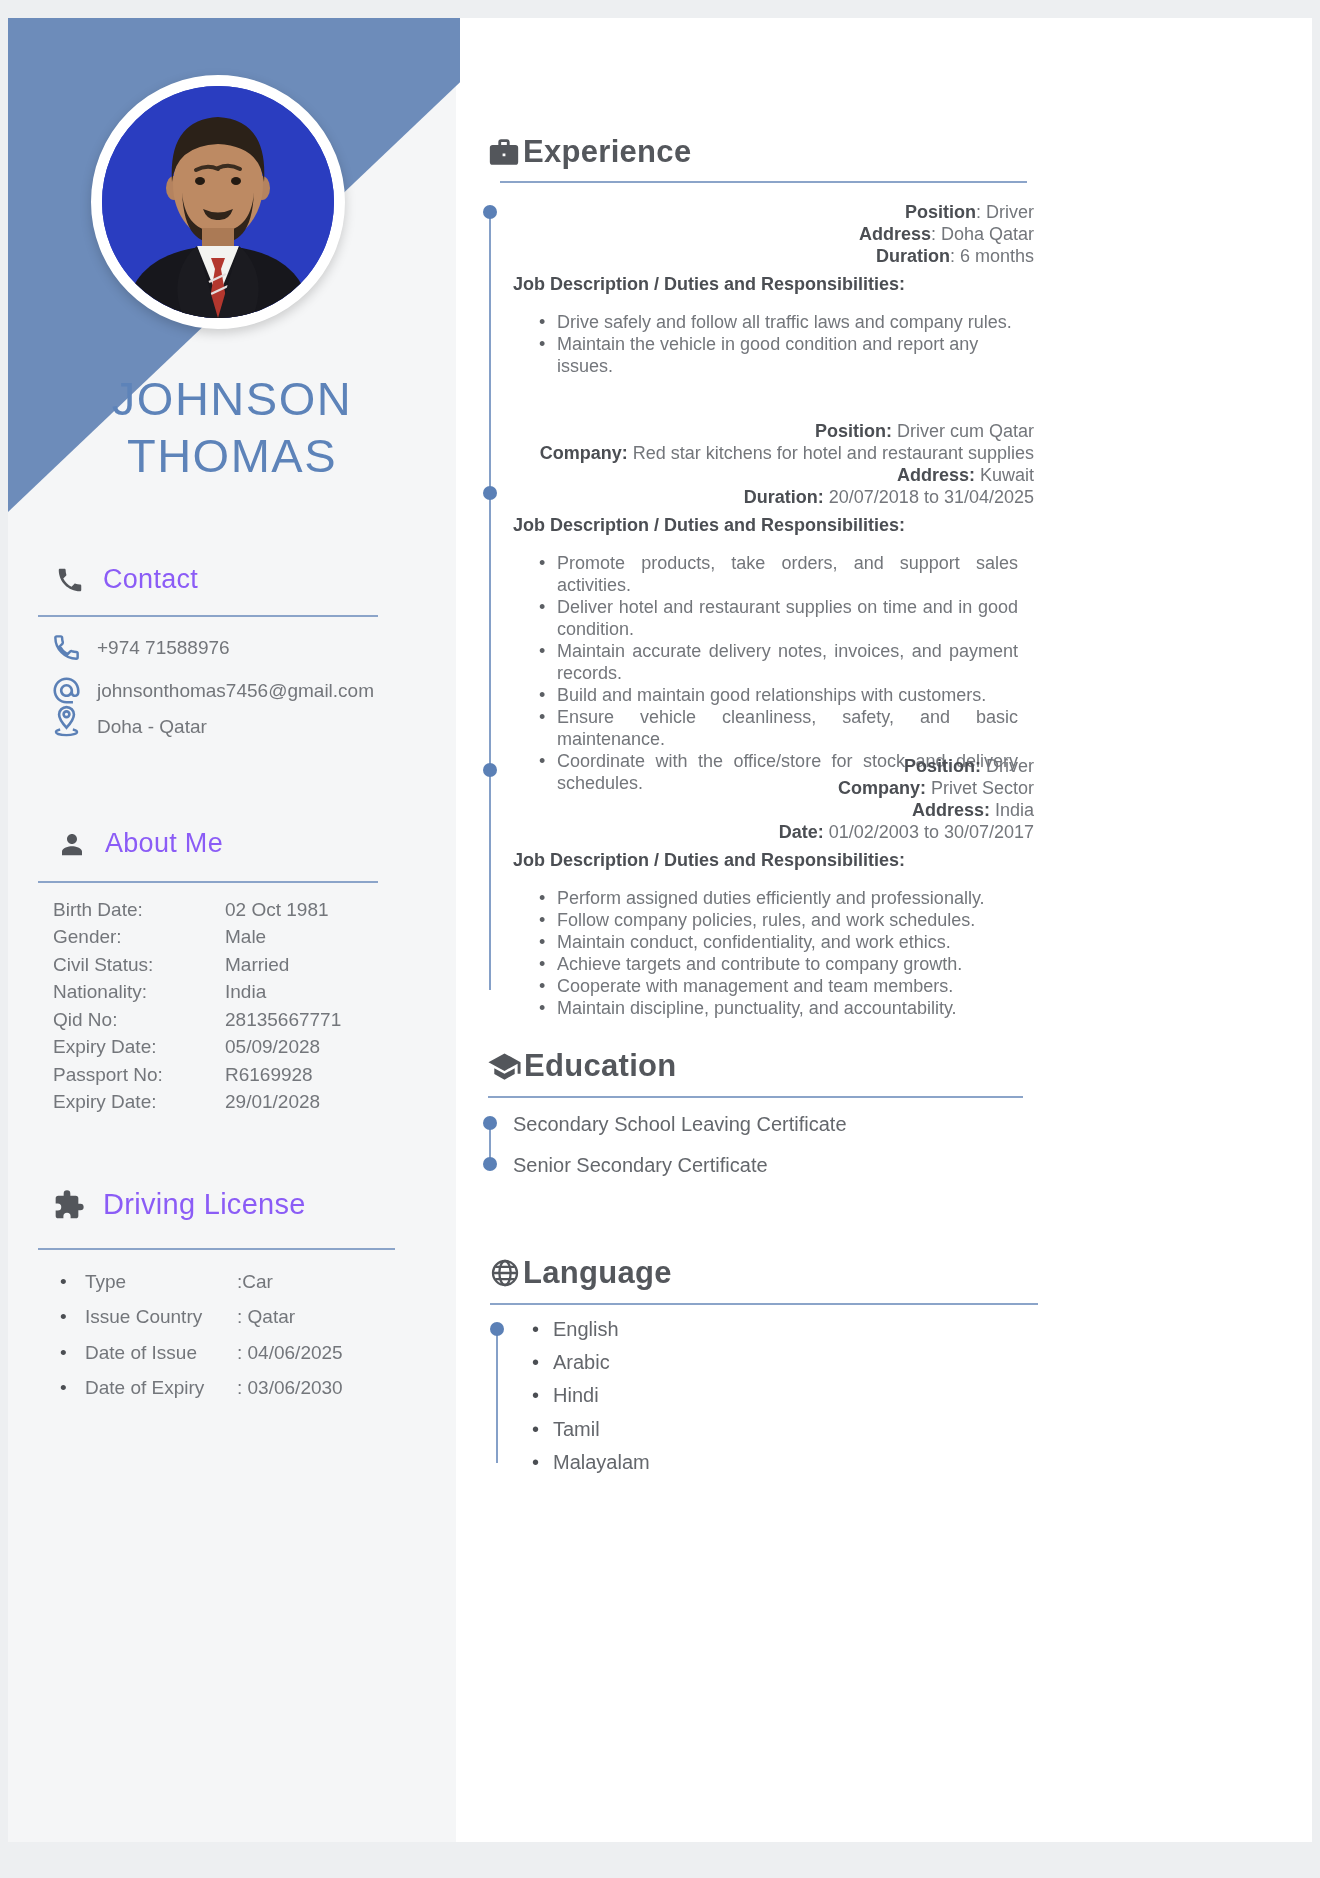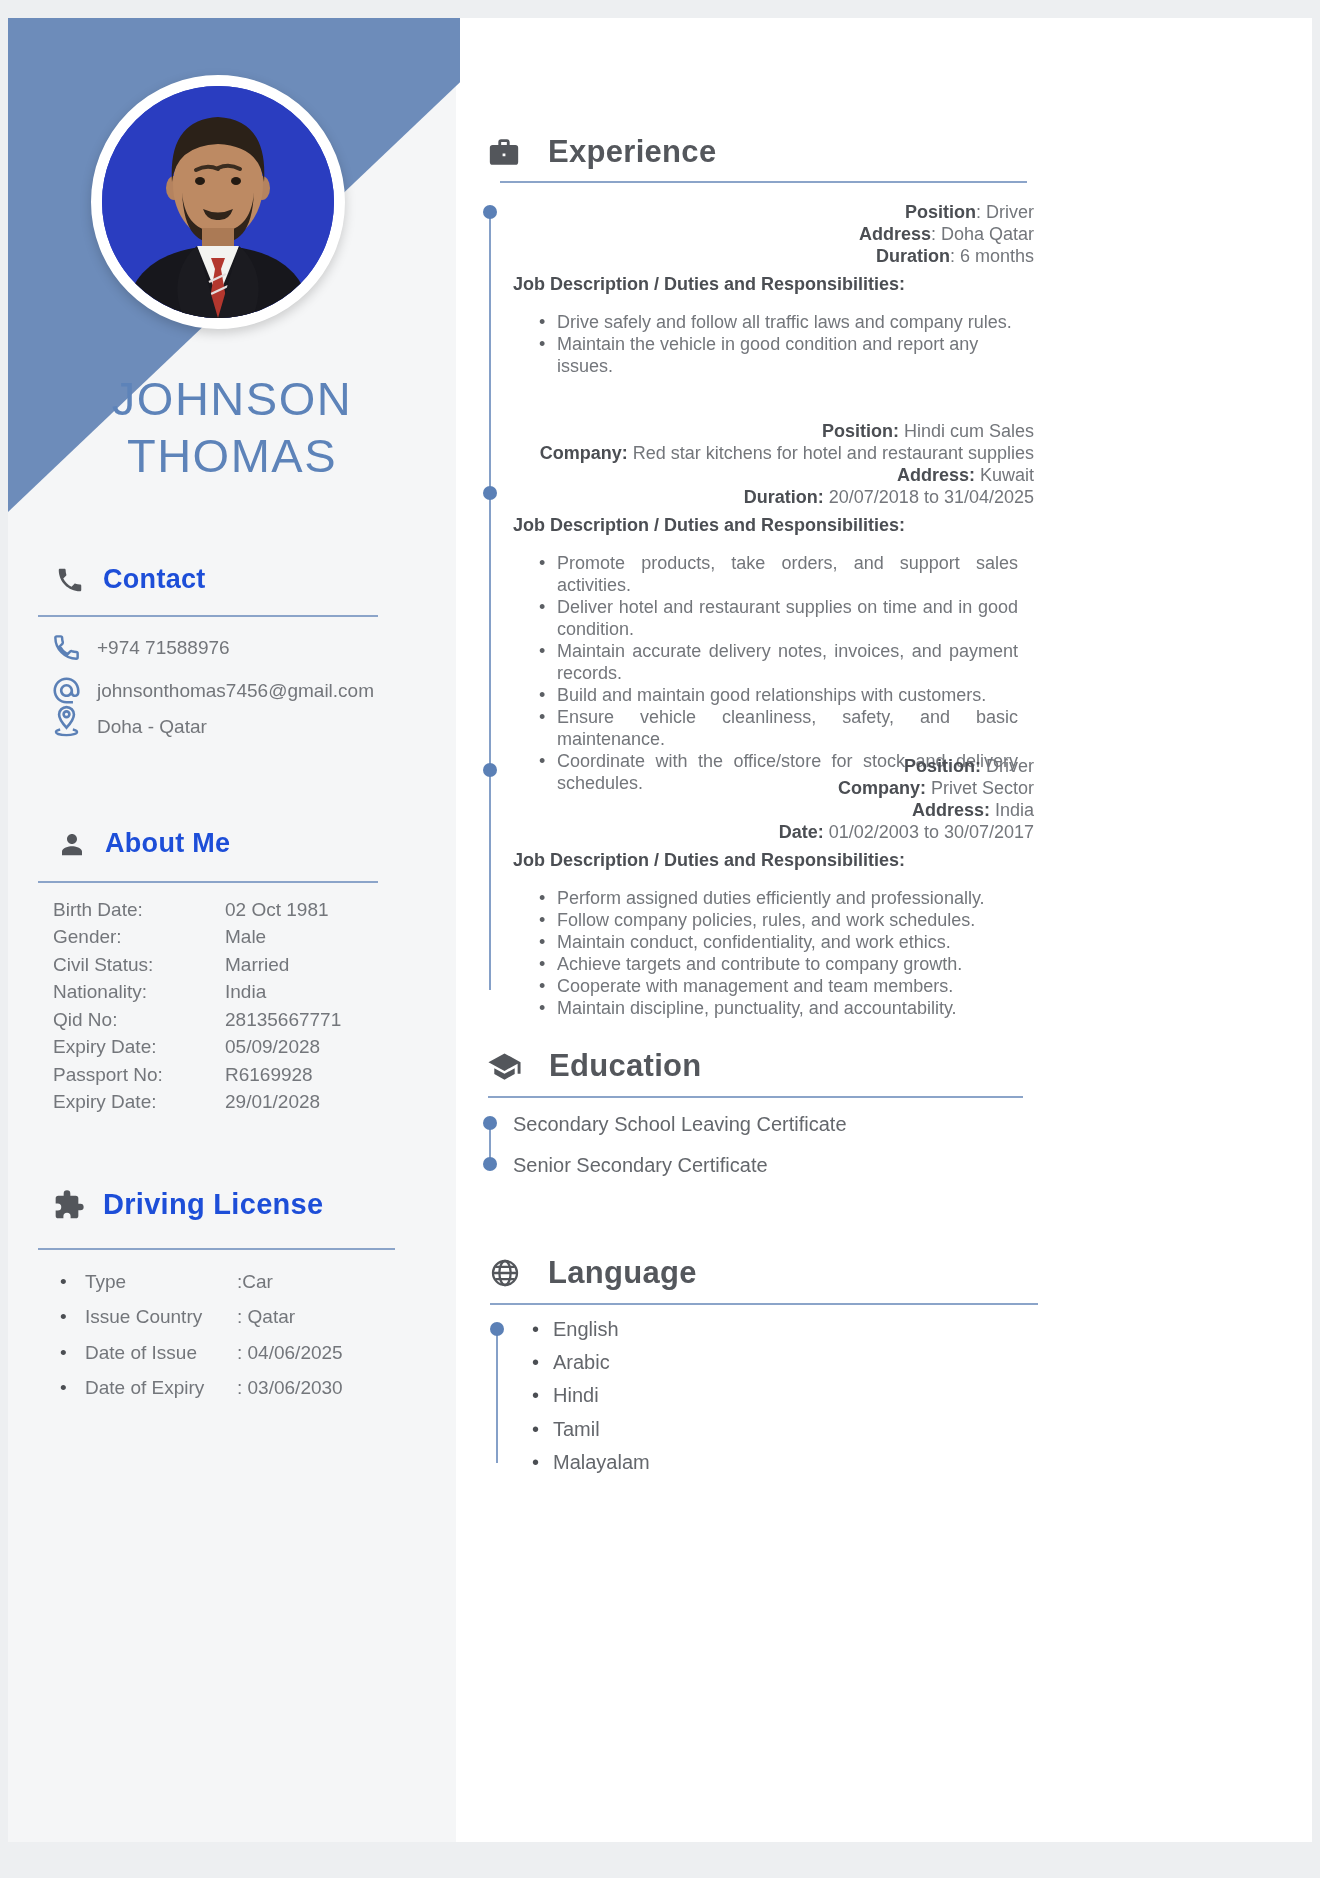--- a/index.html
+++ b/index.html
@@ -9,21 +9,21 @@
   .sidebar-bg{position:absolute;left:0;top:0;width:448px;height:100%;background:#f5f6f7;}
   .blue-shape{position:absolute;left:0;top:0;width:452px;height:494px;background:#6d8cba;
               clip-path:polygon(0 0,100% 0,100% 13%,0 100%);}
   .photo-wrap{position:absolute;left:83px;top:57px;width:232px;height:232px;border-radius:50%;
               border:11px solid #ffffff;overflow:hidden;box-shadow:0 4px 12px rgba(0,0,0,.18);background:#2a3dc0;}
   .photo-wrap svg{display:block;width:100%;height:100%;}
   .name{position:absolute;left:0;top:352px;width:448px;text-align:center;font-size:47px;line-height:57px;
         font-weight:500;letter-spacing:1.5px;color:#5d83b9;}
 
   .side-head{position:absolute;display:flex;align-items:center;gap:18px;}
-  .side-head .t{font-size:27px;font-weight:700;letter-spacing:.3px;color:#1d4ed8;text-align:center;}
+  .side-head .t{font-size:27px;font-weight:400;letter-spacing:.3px;color:#8b5cf6;text-align:center;}
   #contact-head{left:47px;top:546px;}
   #about-head{left:49px;top:810px;}
   #driving-head{left:45px;top:1170px;}
   #driving-head .t{font-size:29px;}
 
   .rule{position:absolute;height:2px;background:#8ba4c9;}
   #contact-rule{left:30px;top:597px;width:340px;}
   #about-rule{left:30px;top:863px;width:340px;}
   #driving-rule{left:30px;top:1230px;width:357px;}
   #exp-rule{left:492px;top:163px;width:527px;}
@@ -36,21 +36,21 @@
 
   .about-rows{position:absolute;left:45px;top:878px;width:370px;font-size:19px;color:#73767b;}
   .about-rows .r{display:flex;height:27.5px;align-items:center;}
   .about-rows .l{width:172px;}
 
   .drv-rows{position:absolute;left:52px;top:1246px;width:380px;font-size:19px;color:#73767b;}
   .drv-rows .r{display:flex;height:35.5px;align-items:center;}
   .drv-rows .m{width:25px;color:#4b4e53;}
   .drv-rows .l{width:152px;}
 
-  .main-head{position:absolute;display:flex;align-items:center;gap:27px;justify-content:space-between;}
+  .main-head{position:absolute;display:flex;align-items:center;gap:2px;justify-content:space-between;}
   .main-head .t{font-size:31px;font-weight:700;letter-spacing:.3px;color:#54575c;}
   #exp-head{left:479px;top:116px;}
   #edu-head{left:479px;top:1030px;}
   #lang-head{left:481px;top:1237px;}
 
   .tl-line{position:absolute;width:2px;background:#85a0c8;}
   #exp-line{left:481px;top:194px;height:778px;}
   #edu-line{left:481px;top:1105px;height:41px;}
   #lang-line{left:488px;top:1311px;height:134px;}
   .tl-dot{position:absolute;width:14px;height:14px;border-radius:50%;background:#5b80b6;}
@@ -238,21 +238,21 @@
       <div class="ml"><span class="lbl">Address</span><span>: Doha Qatar</span></div>
       <div class="ml"><span class="lbl">Duration</span><span>: 6 months</span></div>
       <div class="jd">Job Description / Duties and Responsibilities:</div>
       <ul>
         <li>Drive safely and follow all traffic laws and company rules.</li>
         <li>Maintain the vehicle in good condition and report any issues.</li>
       </ul>
     </div>
 
     <div class="job" id="job1">
-      <div class="ml"><span class="lbl">Position:</span><span> Hindi cum Sales</span></div>
+      <div class="ml"><span class="lbl">Position:</span><span> Driver cum Qatar</span></div>
       <div class="ml"><span class="lbl">Company:</span><span> Red star kitchens for hotel and restaurant supplies</span></div>
       <div class="ml"><span class="lbl">Address:</span><span> Kuwait</span></div>
       <div class="ml"><span class="lbl">Duration:</span><span> 20/07/2018 to 31/04/2025</span></div>
       <div class="jd">Job Description / Duties and Responsibilities:</div>
       <ul>
         <li>Promote products, take orders, and support sales activities.</li>
         <li>Deliver hotel and restaurant supplies on time and in good condition.</li>
         <li>Maintain accurate delivery notes, invoices, and payment records.</li>
         <li>Build and maintain good relationships with customers.</li>
         <li>Ensure vehicle cleanliness, safety, and basic maintenance.</li>

